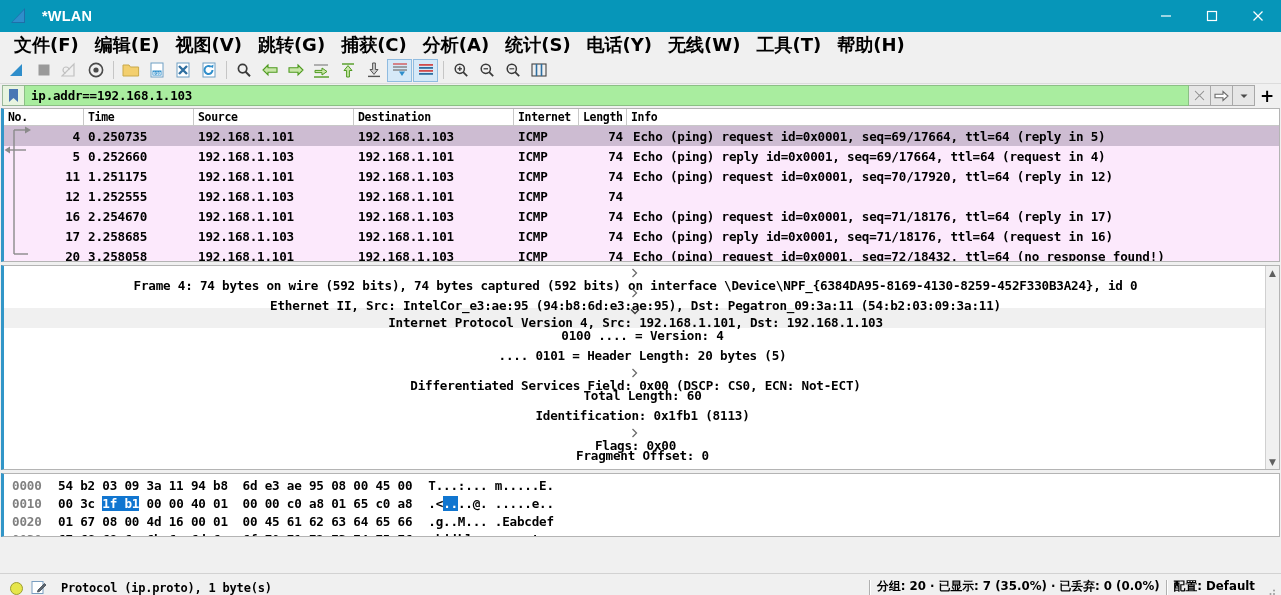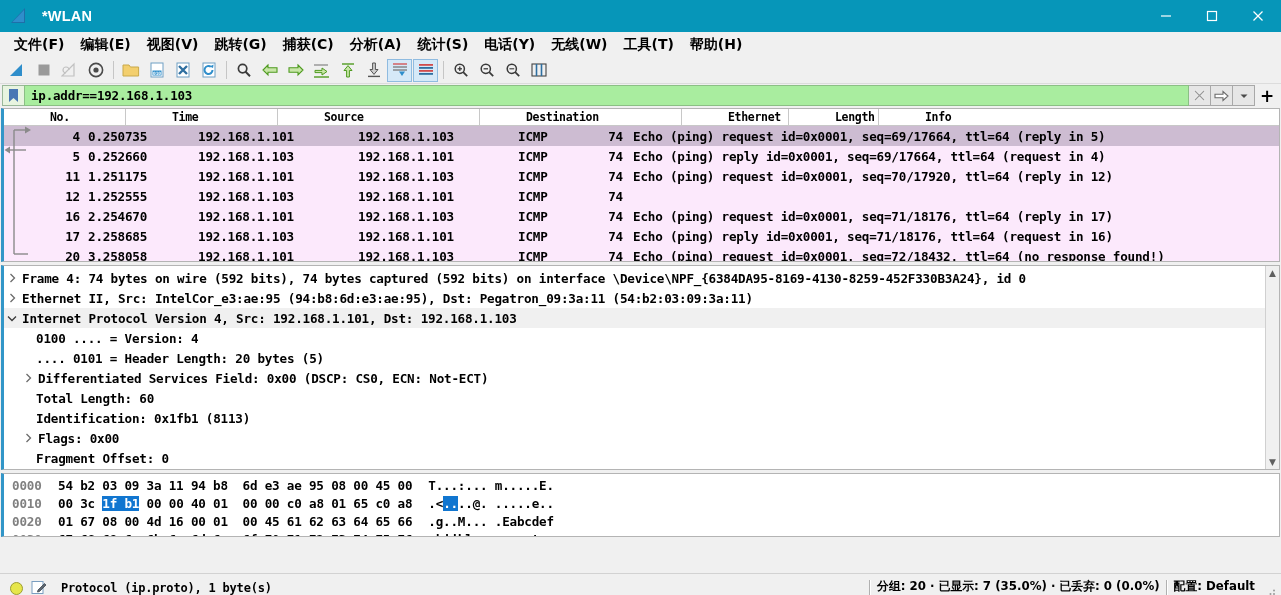--- a/index.html
+++ b/index.html
@@ -46,21 +46,21 @@
 
   
   .menubar {
     height: 25px;
     background: #f0f0f0;
     display: flex; align-items: center;
     padding-left: 6px;
     flex: none;
   }
   .menuitem {
-    font-size: 14px;
+    font-size: 18px;
     color: #000000;
     padding: 3px 8px 3px 8px;
     white-space: nowrap;
     font-family: "DejaVu Sans", sans-serif;
   }
 
   
   .toolbar {
     height: 27px;
     background: #f0f0f0;
@@ -149,21 +149,20 @@
   }
   .plheader .hcell {
     font-family: "DejaVu Sans Mono", monospace;
     font-size: 11.5px;
     color: #000;
     padding-left: 4px;
     border-right: 1px solid #c8c8c8;
     display: flex; align-items: center;
     overflow: hidden; white-space: nowrap;
     letter-spacing: -0.3px;
-    margin-left: 42px;
   }
   .plrows { flex: 1; position: relative; }
   .plrow {
     height: 20px;
     display: flex; align-items: center;
     font-family: "DejaVu Sans Mono", monospace;
     font-size: 12.6px;
     color: #000;
     background: #fce9fc;
     white-space: nowrap;
@@ -203,20 +202,21 @@
   }
   .detail-body { flex: 1; padding-top: 2px; overflow: hidden; }
   .dline {
     height: 20px;
     display: flex; align-items: center;
     font-family: "DejaVu Sans Mono", monospace;
     font-size: 12.6px;
     color: #000;
     white-space: nowrap;
     letter-spacing: -0.2px;
+    flex-direction: column;
   }
   .dline.selrow { background: #f0f0f0; }
   .twisty {
     width: 16px; flex: none;
     display: flex; align-items: center; justify-content: center;
     color: #6b6b6b;
   }
   .twisty.spacer { visibility: hidden; }
   .dtext { padding-left: 2px; }
   .indent1 { padding-left: 16px; }
@@ -498,21 +498,21 @@
     </div>
     <div class="filter-plus">+</div>
   </div>
 
   <div class="pane-packetlist">
     <div class="plheader">
       <div class="hcell c-no" style="text-align:left;padding-left:4px;">No.</div>
       <div class="hcell c-time">Time</div>
       <div class="hcell c-src">Source</div>
       <div class="hcell c-dst">Destination</div>
-      <div class="hcell c-proto">Ethernet</div>
+      <div class="hcell c-proto">Internet</div>
       <div class="hcell c-len" style="text-align:left;padding-left:4px;">Length</div>
       <div class="hcell c-info" style="border-right:none;padding-left:4px;">Info</div>
     </div>
     <div class="plrows">
       <svg class="convo" viewBox="0 0 30 140">
         <line x1="10" y1="4" x2="10" y2="128" stroke="#8a8a8a" stroke-width="1.4"></line>
         <line x1="10" y1="4" x2="24" y2="4" stroke="#8a8a8a" stroke-width="1.4"></line>
         <polygon points="21,0.5 27,4 21,7.5" fill="#8a8a8a"></polygon>
         <line x1="3" y1="24" x2="22" y2="24" stroke="#8a8a8a" stroke-width="1.4"></line>
         <polygon points="6,20.5 0.5,24 6,27.5" fill="#8a8a8a"></polygon>

